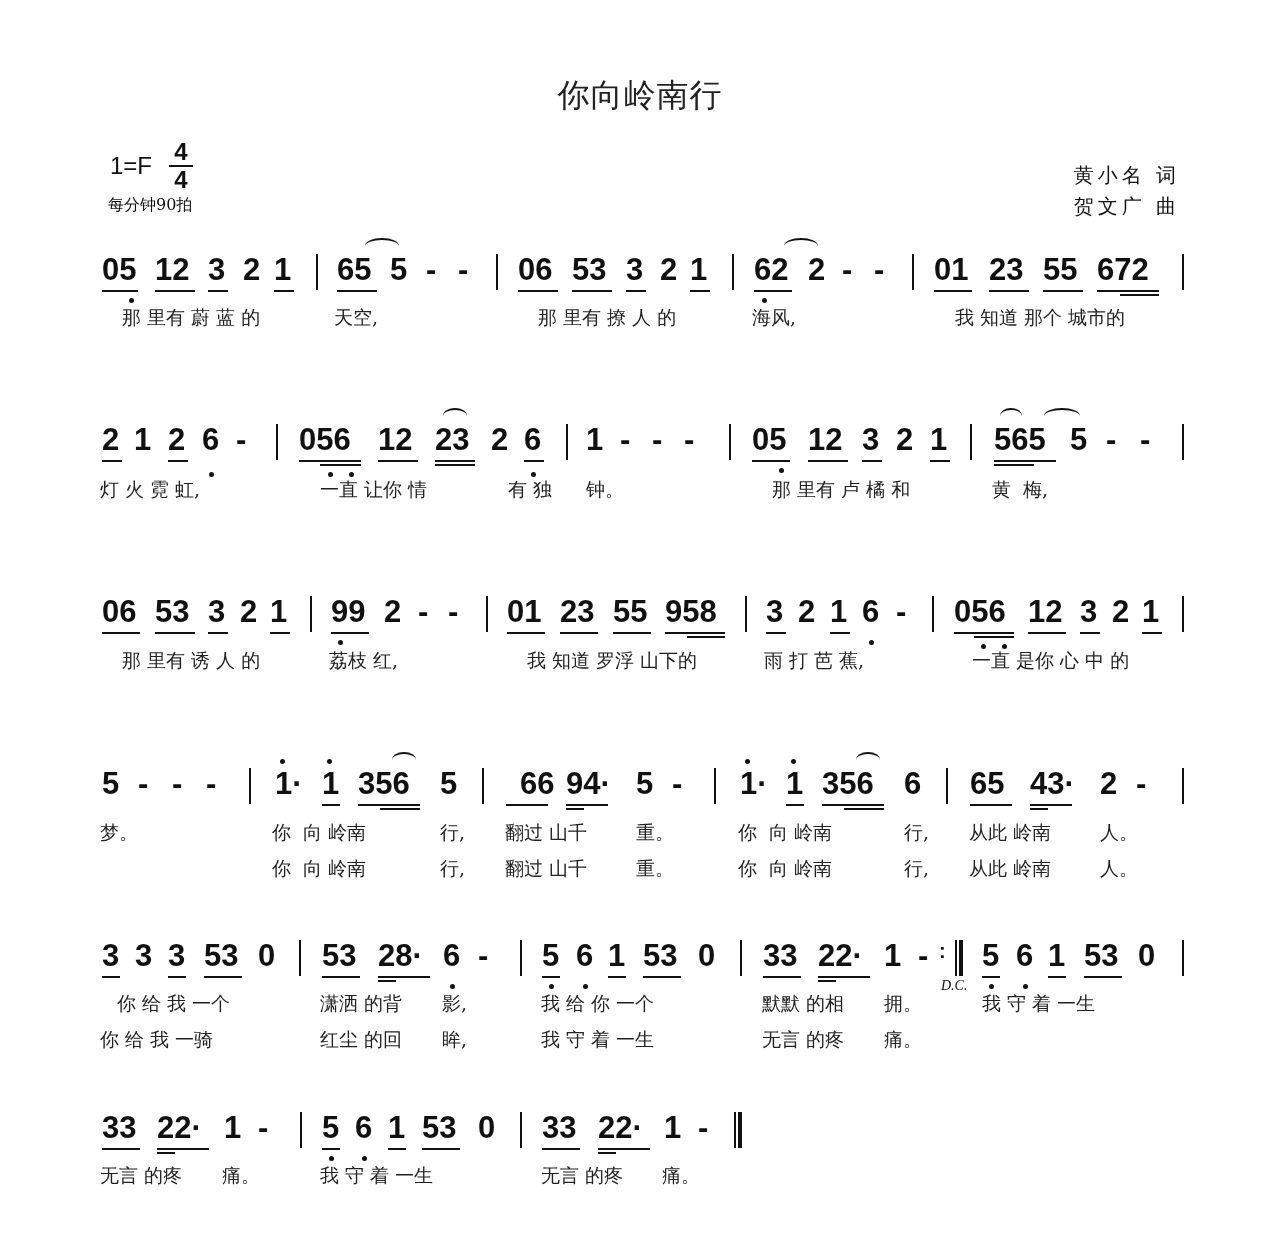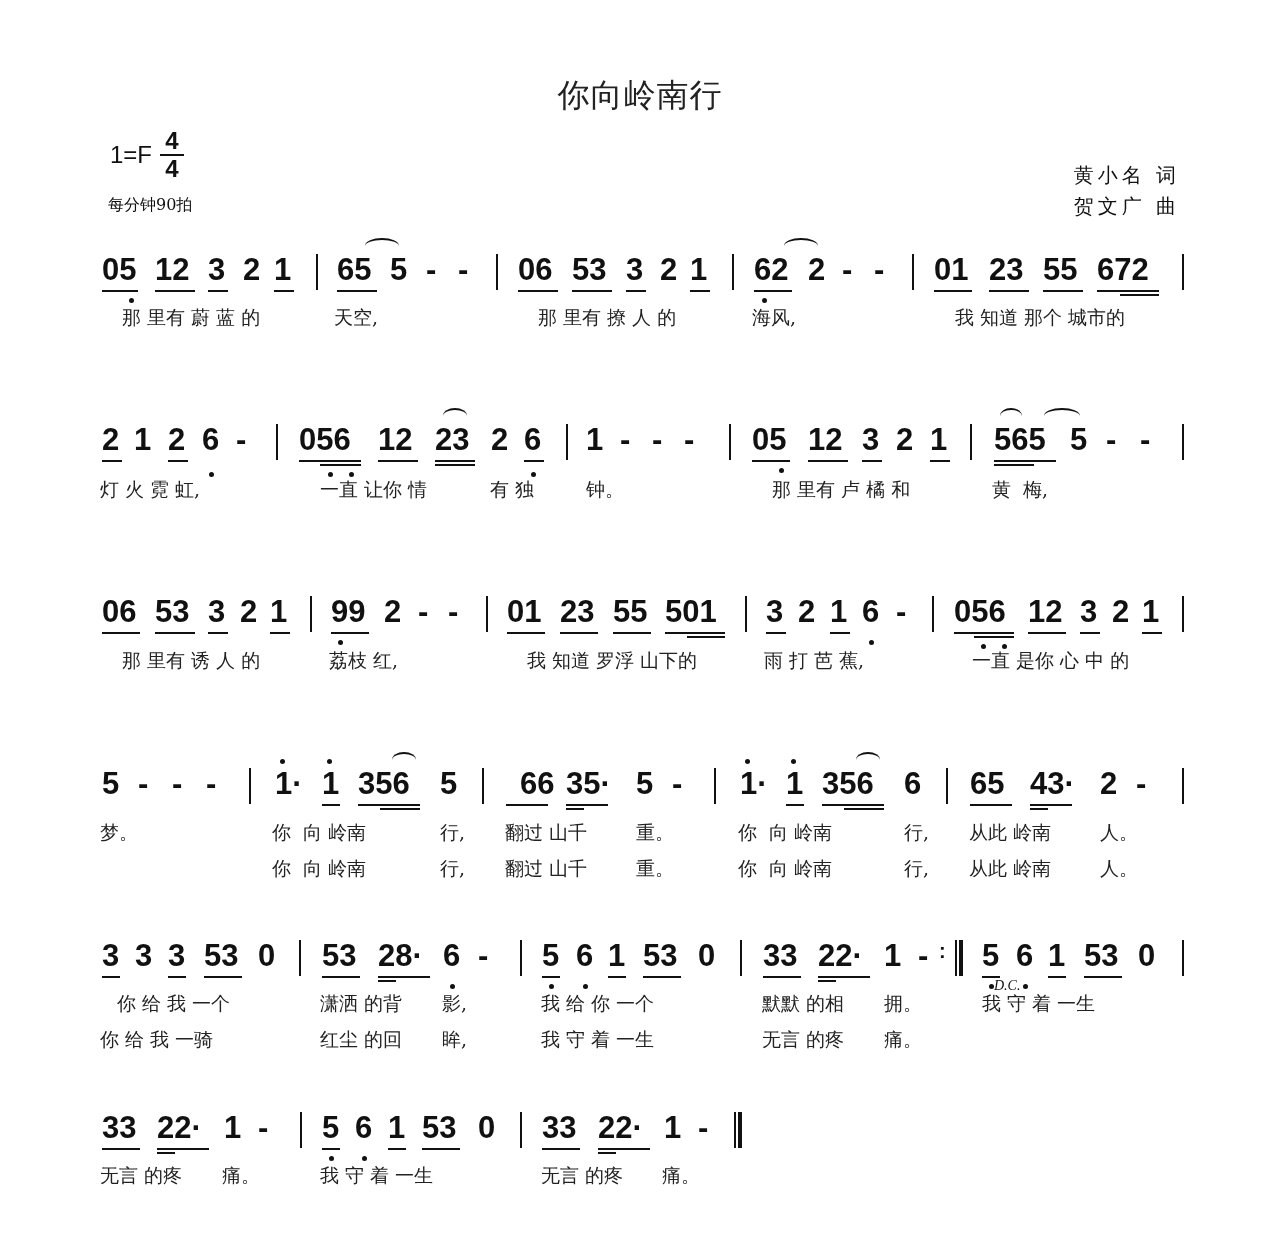--- a/index.html
+++ b/index.html
@@ -1,18 +1,18 @@
 <!DOCTYPE html>
 <html><head>
 <meta charset="utf-8">
 <style>
   html, body { margin: 0; padding: 0; background: #ffffff; }
   body { width: 1280px; height: 1243px; position: relative; overflow: hidden; font-family: "Liberation Sans", "DejaVu Sans", sans-serif; color: #111; }
   .title { position: absolute; left: 0; width: 1280px; top: 74px; text-align: center; font-family: "DejaVu Serif", "Liberation Serif", serif; font-size: 32px; color: #222; letter-spacing: 1px; }
-  .key { position: absolute; left: 110px; top: 129px; font-size: 24px; font-weight: normal; display: flex; align-items: center; }
+  .key { position: absolute; left: 110px; top: 140px; font-size: 24px; font-weight: normal; display: flex; align-items: center; gap: 9px; }
   .frac { display: inline-flex; flex-direction: column; align-items: center; margin-left: 8px; font-weight: bold; font-size: 24px; line-height: 24px; }
   .frac .bar { width: 24px; height: 2px; background: #111; margin: 1px 0; }
   .tempo { position: absolute; left: 108px; top: 195px; font-family: "DejaVu Serif", serif; font-size: 16px; }
   .credits { position: absolute; right: 100px; top: 160px; font-family: "DejaVu Serif", serif; font-size: 20px; line-height: 31px; text-align: left; letter-spacing: 4px; }
   .row { position: absolute; left: 0; width: 1280px; }
   .notes { position: absolute; top: 0; height: 50px; left: 0; width: 1280px; }
   .tok { position: absolute; top: 0; font-weight: bold; font-size: 31px; line-height: 40px; white-space: pre; font-family: "Liberation Sans", "DejaVu Sans", sans-serif; }
   .barline { position: absolute; top: 4px; width: 2px; height: 36px; background: #111; }
   .dbl { position: absolute; top: 4px; height: 36px; width: 8px; border-left: 2px solid #111; border-right: 4px solid #111; box-sizing: border-box; }
   .repeat-dots { position: absolute; top: 10px; font-size: 20px; line-height: 10px; font-weight: bold; }
@@ -148,21 +148,21 @@
     <div class="dot" style="left:328px;top:52px"></div>
     <div class="dot" style="left:349px;top:52px"></div>
     <div class="dot" style="left:531px;top:52px"></div>
     <div class="dot" style="left:779px;top:48px"></div>
     <div class="slur" style="left:443px;width:24px;top:-12px"></div>
     <div class="slur" style="left:1000px;width:22px;top:-12px"></div>
     <div class="slur" style="left:1044px;width:36px;top:-12px"></div>
   </div>
   <span class="lyr" style="left:100px;top:57px">灯 火 霓 虹,</span>
   <span class="lyr" style="left:320px;top:57px">一直 让你 情</span>
-  <span class="lyr" style="left:490px;top:57px">有 独</span>
+  <span class="lyr" style="left:508px;top:57px">有 独</span>
   <span class="lyr" style="left:586px;top:57px">钟。</span>
   <span class="lyr" style="left:772px;top:57px">那 里有 卢 橘 和</span>
   <span class="lyr" style="left:992px;top:57px">黄  梅,</span>
 </div>
 
 <div class="row" style="top:592px">
   <div class="notes">
     <span class="tok" style="left:102px">06</span>
     <span class="tok" style="left:155px">53</span>
     <span class="tok" style="left:208px">3</span>
@@ -170,21 +170,21 @@
     <span class="tok" style="left:270px">1</span>
     <div class="barline" style="left:310px"></div>
     <span class="tok" style="left:331px">99</span>
     <span class="tok" style="left:384px">2</span>
     <span class="tok" style="left:418px">-</span>
     <span class="tok" style="left:448px">-</span>
     <div class="barline" style="left:486px"></div>
     <span class="tok" style="left:507px">01</span>
     <span class="tok" style="left:560px">23</span>
     <span class="tok" style="left:613px">55</span>
-    <span class="tok" style="left:665px">501</span>
+    <span class="tok" style="left:665px">958</span>
     <div class="barline" style="left:745px"></div>
     <span class="tok" style="left:766px">3</span>
     <span class="tok" style="left:798px">2</span>
     <span class="tok" style="left:830px">1</span>
     <span class="tok" style="left:862px">6</span>
     <span class="tok" style="left:896px">-</span>
     <div class="barline" style="left:932px"></div>
     <span class="tok" style="left:954px">056</span>
     <span class="tok" style="left:1028px">12</span>
     <span class="tok" style="left:1080px">3</span>
@@ -226,21 +226,21 @@
     <span class="tok" style="left:138px">-</span>
     <span class="tok" style="left:172px">-</span>
     <span class="tok" style="left:206px">-</span>
     <div class="barline" style="left:249px"></div>
     <span class="tok" style="left:275px">1·</span>
     <span class="tok" style="left:322px">1</span>
     <span class="tok" style="left:358px">356</span>
     <span class="tok" style="left:440px">5</span>
     <div class="barline" style="left:482px"></div>
     <span class="tok" style="left:520px">66</span>
-    <span class="tok" style="left:566px">35·</span>
+    <span class="tok" style="left:566px">94·</span>
     <span class="tok" style="left:636px">5</span>
     <span class="tok" style="left:672px">-</span>
     <div class="barline" style="left:714px"></div>
     <span class="tok" style="left:740px">1·</span>
     <span class="tok" style="left:786px">1</span>
     <span class="tok" style="left:822px">356</span>
     <span class="tok" style="left:904px">6</span>
     <div class="barline" style="left:946px"></div>
     <span class="tok" style="left:970px">65</span>
     <span class="tok" style="left:1030px">43·</span>
@@ -303,21 +303,21 @@
     <span class="tok" style="left:608px">1</span>
     <span class="tok" style="left:643px">53</span>
     <span class="tok" style="left:698px">0</span>
     <div class="barline" style="left:740px"></div>
     <span class="tok" style="left:763px">33</span>
     <span class="tok" style="left:818px">22·</span>
     <span class="tok" style="left:884px">1</span>
     <span class="tok" style="left:918px">-</span>
     <span class="repeat-dots" style="left:939px">:</span>
     <div class="dbl" style="left:955px"></div>
-    <span class="dc" style="left:994px;top:42px">D.C.</span>
+    <span class="dc" style="left:941px;top:42px">D.C.</span>
     <span class="tok" style="left:982px">5</span>
     <span class="tok" style="left:1016px">6</span>
     <span class="tok" style="left:1048px">1</span>
     <span class="tok" style="left:1084px">53</span>
     <span class="tok" style="left:1138px">0</span>
     <div class="barline" style="left:1182px"></div>
     <div class="ul1" style="left:102px;width:18px;top:40px"></div>
     <div class="ul1" style="left:168px;width:18px;top:40px"></div>
     <div class="ul1" style="left:204px;width:38px;top:40px"></div>
     <div class="ul1" style="left:322px;width:38px;top:40px"></div>

